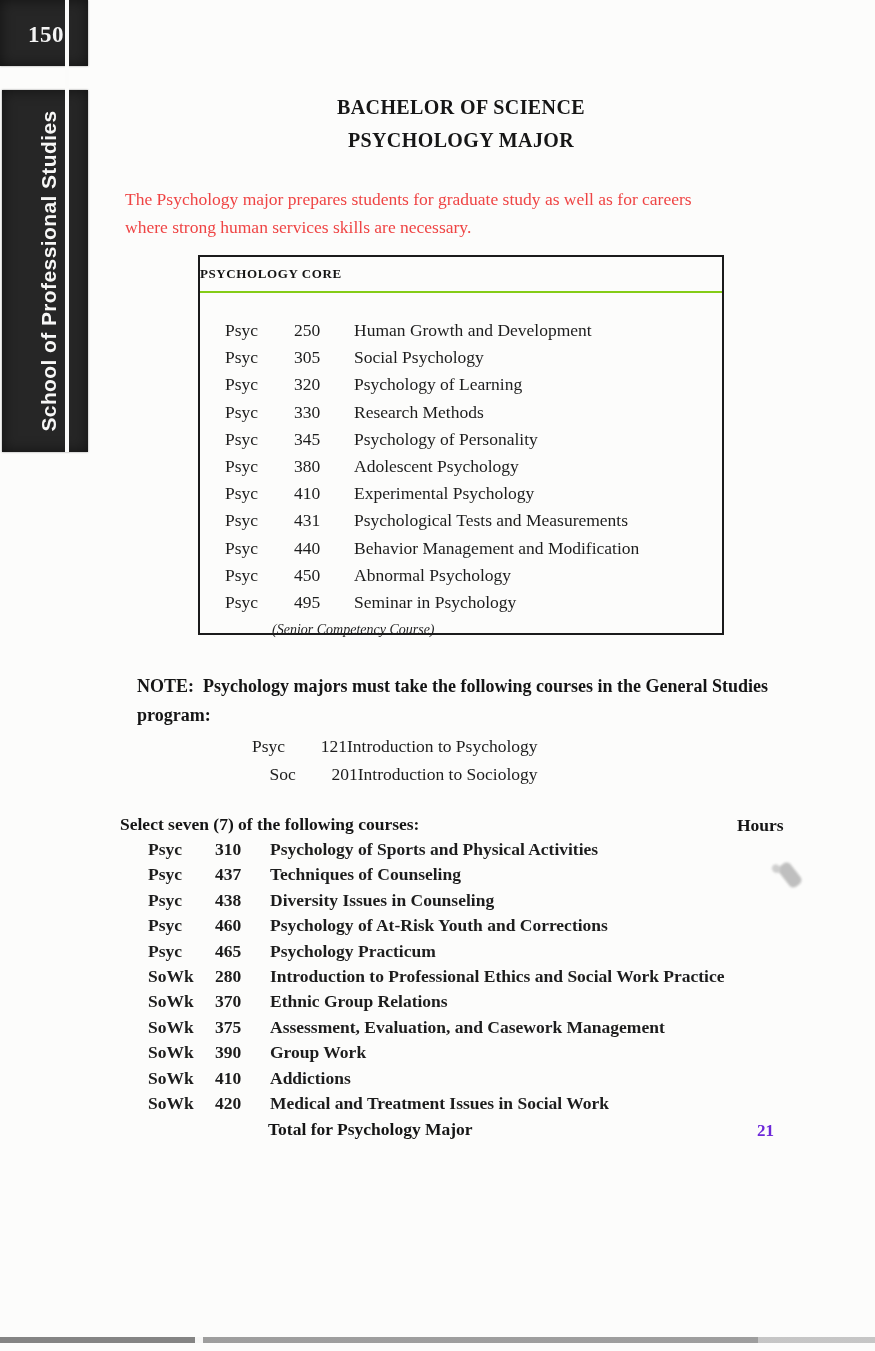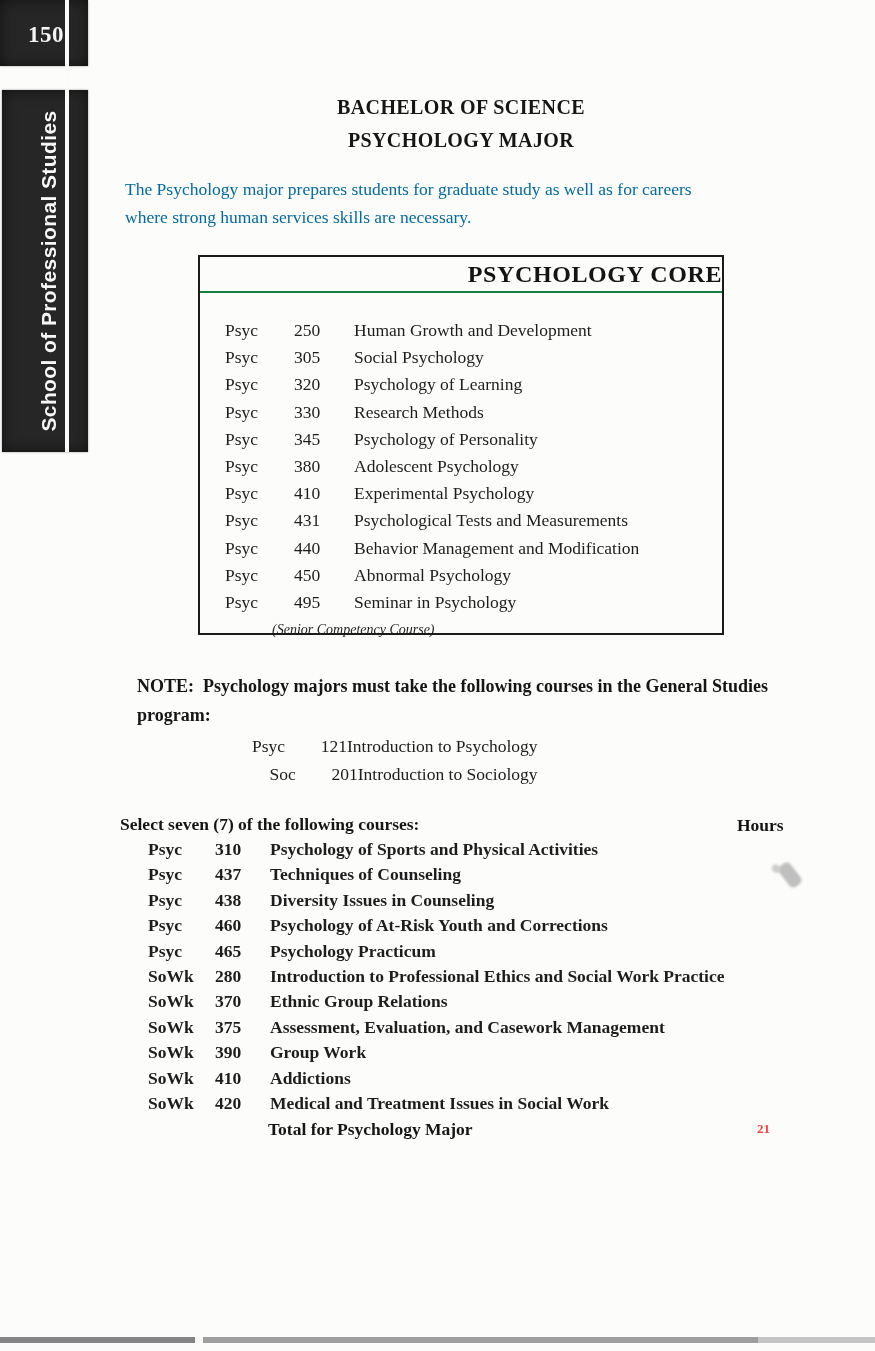--- a/index.html
+++ b/index.html
@@ -31,31 +31,31 @@
     font-weight:bold;font-size:21px;color:#f7f7f6;letter-spacing:.4px;
     text-align:center;white-space:nowrap;
   }
   
   #doc-title{
     position:absolute;left:120px;top:91px;width:682px;
     text-align:center;font-weight:bold;font-size:20px;line-height:33px;
     letter-spacing:.4px;color:#161616;
   }
   #intro{
-    position:absolute;left:125px;top:176px;width:688px;
-    font-size:17.5px;line-height:27.5px;color:#0369a1;
+    position:absolute;left:125px;top:186px;width:688px;
+    font-size:17.5px;line-height:27.5px;color:#ef4444;
   }
   
   #core-table{
     position:absolute;left:198px;top:255px;width:522px;height:376px;
     border:2px solid #1b1b1b;background:transparent;
   }
   #core-table-header{
-    border-bottom:2px solid #15803d;height:34px;
-    text-align:right;font-weight:bold;font-size:24px;line-height:34px;
+    border-bottom:2px solid #84cc16;height:34px;
+    text-align:left;font-weight:bold;font-size:13px;line-height:34px;
     letter-spacing:.6px;color:#141414;
   }
   #core-rows{padding-top:24px;}
   .core-row{line-height:27.2px;font-size:17.5px;white-space:nowrap;}
   .core-row .c-code{display:inline-block;margin-left:25px;width:69px;}
   .core-row .c-num{display:inline-block;width:60px;}
   #core-footnote{
     margin-left:72px;line-height:27.2px;font-size:14px;font-style:italic;
   }
   
@@ -82,21 +82,21 @@
   .el-row{line-height:25.4px;font-size:17.5px;white-space:nowrap;font-weight:bold;}
   .el-row .c-code{display:inline-block;width:67px;}
   .el-row .c-num{display:inline-block;width:55px;}
   
   #total-label{
     position:absolute;left:268px;top:1119px;
     font-weight:bold;font-size:17.5px;color:#151515;
   }
   #total-value{
     position:absolute;left:757px;top:1121px;
-    font-weight:bold;font-size:13px;color:#ef4444;
+    font-weight:bold;font-size:17px;color:#6d28d9;
   }
   
   #ink-smudge{
     position:absolute;left:783px;top:862px;width:14px;height:26px;
     background:#8f8f8f;border-radius:5px;transform:rotate(-38deg);
     opacity:.55;filter:blur(1.2px);
   }
   #ink-smudge:after{
     content:"";position:absolute;left:-4px;top:-5px;width:8px;height:9px;
     background:#a9a9a9;border-radius:50%;

